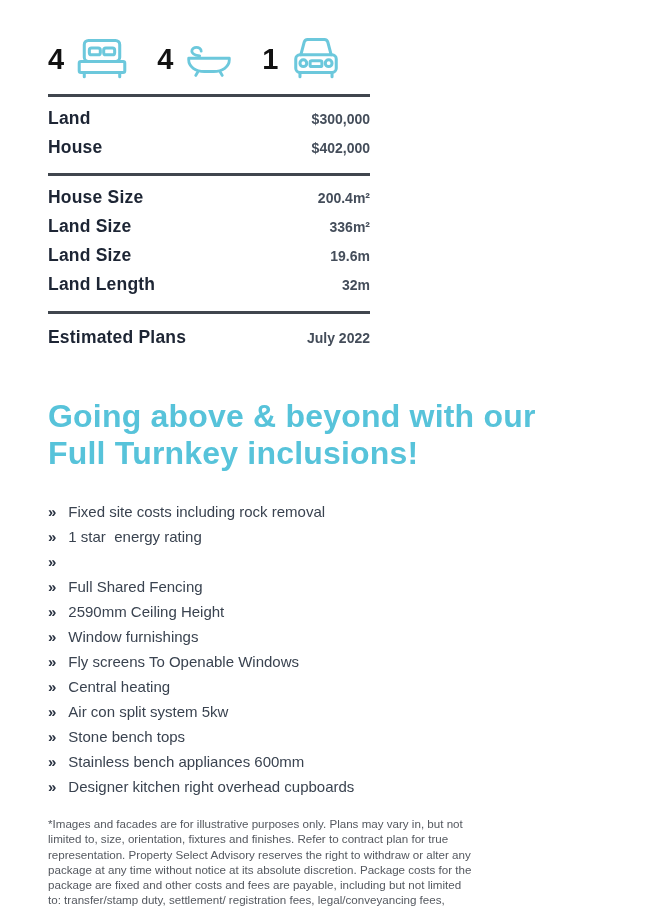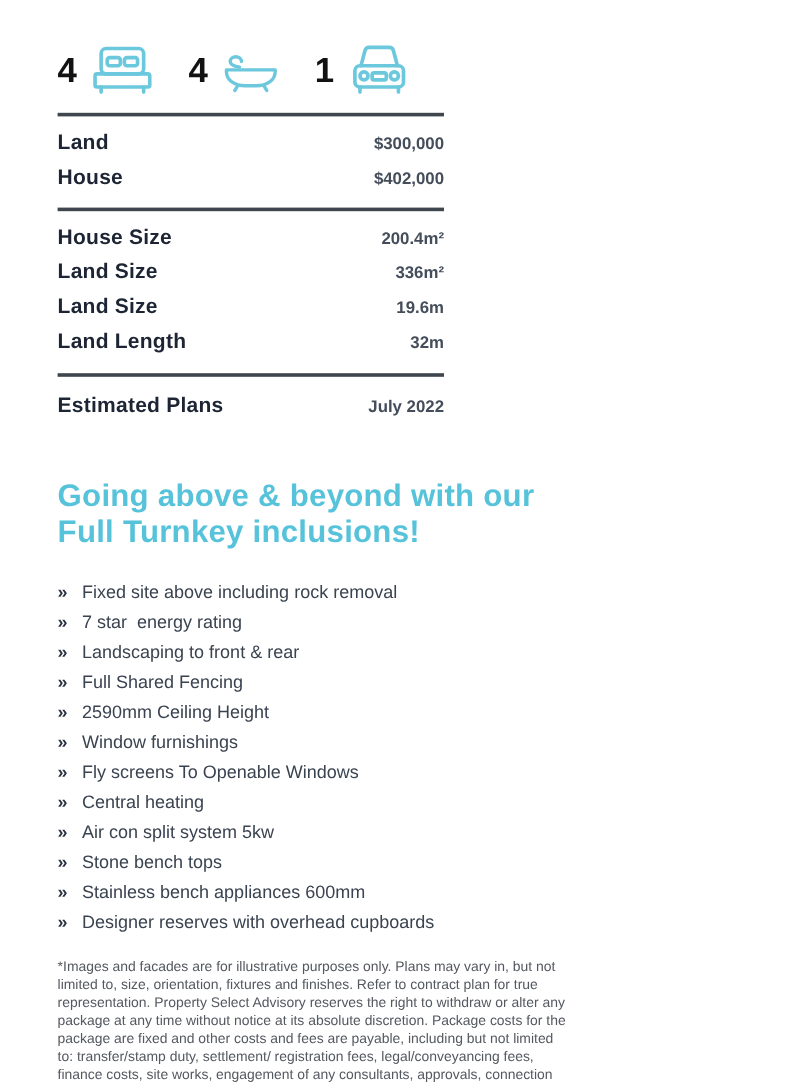--- a/index.html
+++ b/index.html
@@ -25,21 +25,21 @@
   .row { display: flex; justify-content: space-between; align-items: baseline; line-height: 28px; }
   .row .label { font-weight: bold; font-size: 17.5px; color: #1d2534; letter-spacing: .2px; }
   .row .value { font-size: 14px; color: #444d5a; font-weight: bold; }
   .block-prices { padding: 7px 0 11px; }
   .block-dims   { padding: 7px 0 12px; }
   .block-title  { padding: 9px 0 0; }
 
   
   .heading {
     margin-top: 46px;
-    font-size: 26px; font-weight: bold; line-height: 1.17;
+    font-size: 32px; font-weight: bold; line-height: 1.17;
     color: #57c3da; letter-spacing: .2px;
     white-space: pre-line;
   }
 
   
   .inclusions-list { list-style: none; margin: 22px 0 0; padding: 0; }
   .inclusions-list li {
     display: flex; gap: 12px;
     font-size: 15px; color: #3a4350;
     line-height: 17px; padding: 4px 0;
@@ -141,29 +141,29 @@
         <span class="label">Estimated Plans</span>
         <span class="value">July 2022</span>
       </div>
     </div>
   </div>
 
   <h2 class="heading">Going above &amp; beyond with our
 Full Turnkey inclusions!</h2>
 
   <ul class="inclusions-list">
-    <li><span class="marker">»</span><span>Fixed site above including rock removal</span></li>
-    <li><span class="marker">»</span><span>7 star  energy rating</span></li>
-    <li><span class="marker">»</span><span>Landscaping to front &amp; rear</span></li>
+    <li><span class="marker">»</span><span>Fixed site costs including rock removal</span></li>
+    <li><span class="marker">»</span><span>1 star  energy rating</span></li>
+    <li><span class="marker">»</span></li>
     <li><span class="marker">»</span><span>Full Shared Fencing</span></li>
     <li><span class="marker">»</span><span>2590mm Ceiling Height</span></li>
     <li><span class="marker">»</span><span>Window furnishings</span></li>
     <li><span class="marker">»</span><span>Fly screens To Openable Windows</span></li>
     <li><span class="marker">»</span><span>Central heating</span></li>
     <li><span class="marker">»</span><span>Air con split system 5kw</span></li>
     <li><span class="marker">»</span><span>Stone bench tops</span></li>
     <li><span class="marker">»</span><span>Stainless bench appliances 600mm</span></li>
-    <li><span class="marker">»</span><span>Designer reserves with overhead cupboards</span></li>
+    <li><span class="marker">»</span><span>Designer kitchen right overhead cupboards</span></li>
   </ul>
 
   <p class="disclaimer">*Images and facades are for illustrative purposes only. Plans may vary in, but not limited to, size, orientation, fixtures and finishes. Refer to contract plan for true representation. Property Select Advisory reserves the right to withdraw or alter any package at any time without notice at its absolute discretion. Package costs for the package are fixed and other costs and fees are payable, including but not limited to: transfer/stamp duty, settlement/ registration fees, legal/conveyancing fees, finance costs, site works, engagement of any consultants, approvals, connection for services and variations. Provider no. 4050006516</p>
 
 </div>
 
 </body></html>

